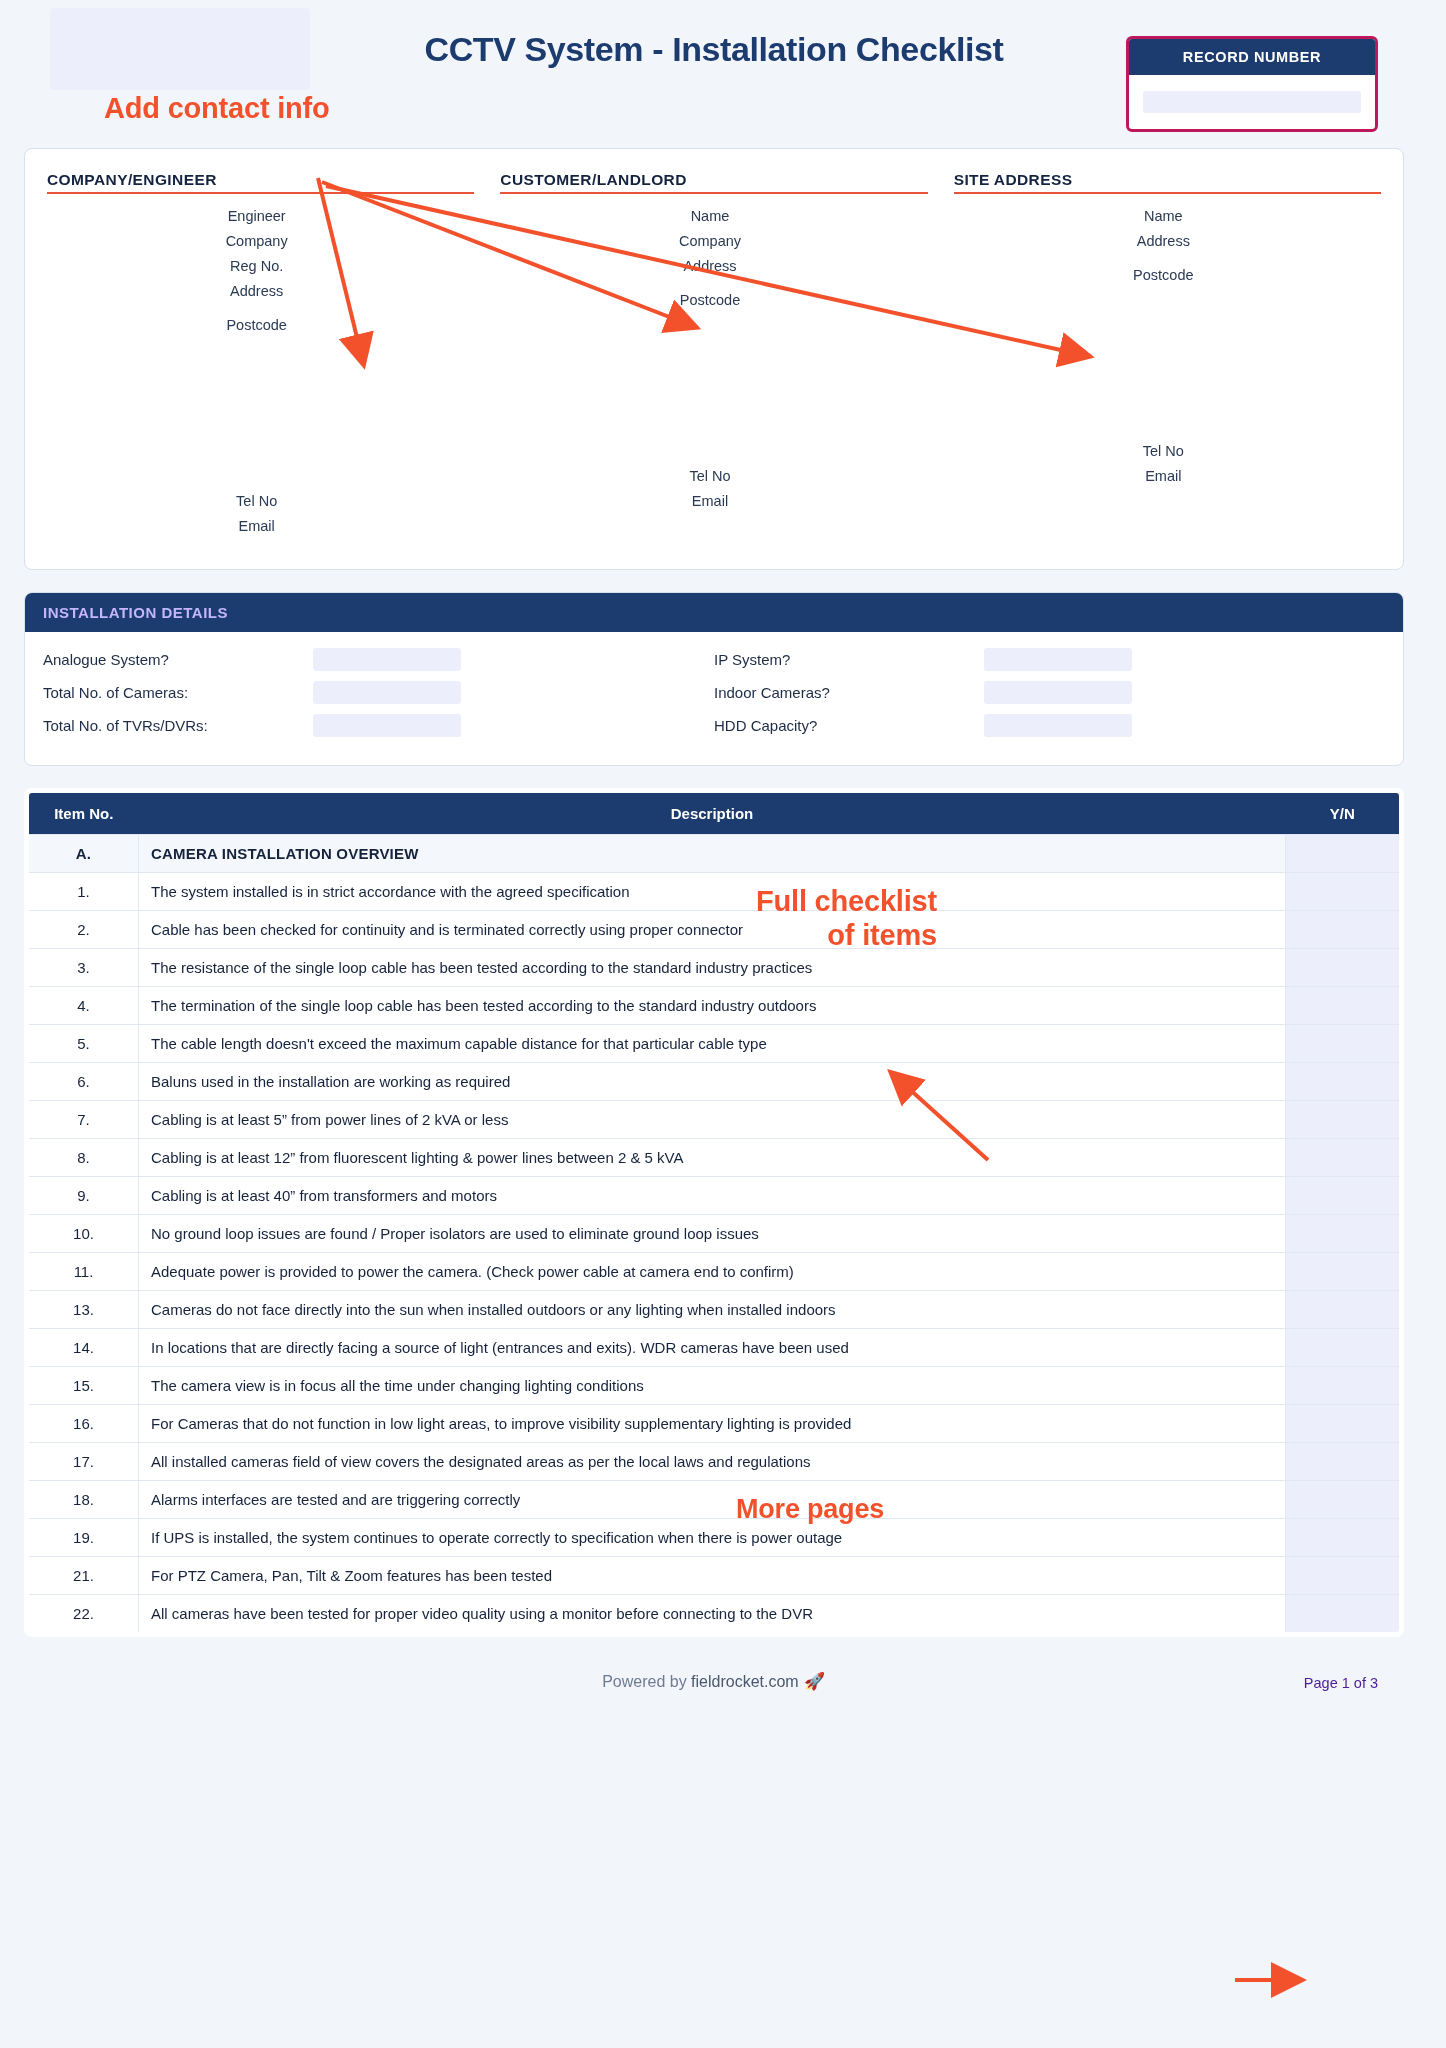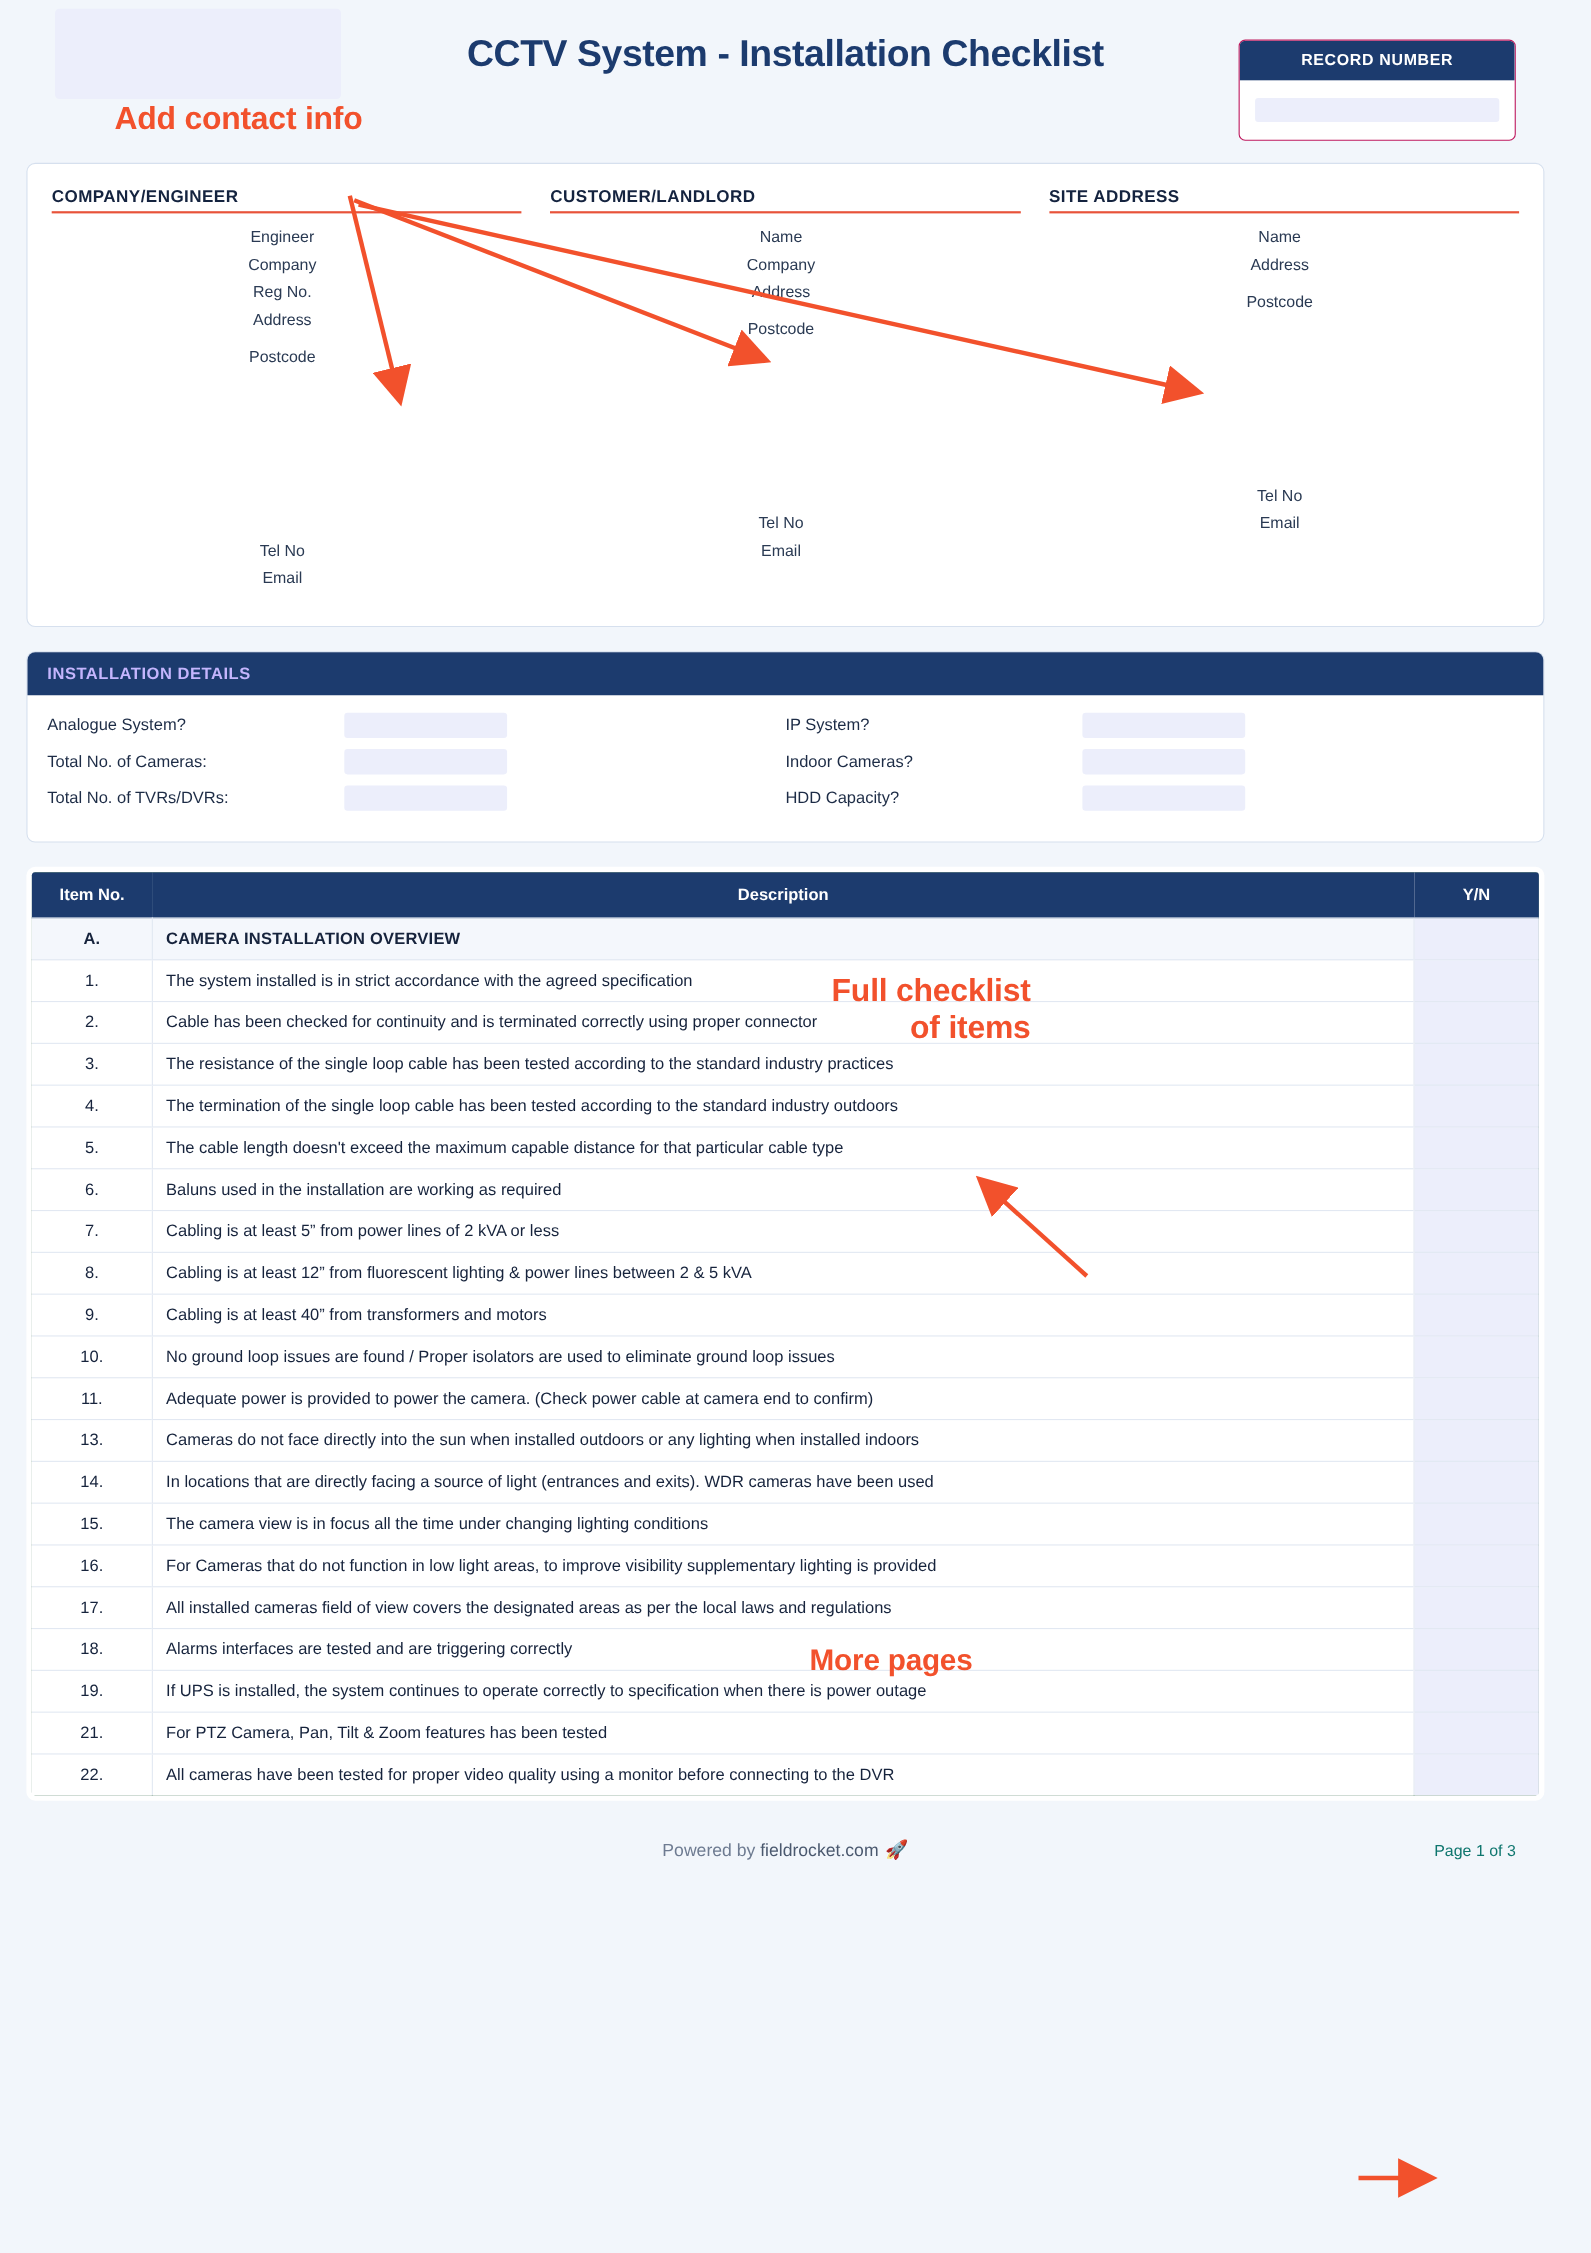--- a/index.html
+++ b/index.html
@@ -41,21 +41,21 @@
     font-size: 34px;
     font-weight: bold;
     color: #1c3b6e;
     letter-spacing: -0.4px;
   }
   .record-box {
     position: absolute;
     right: 26px;
     top: 36px;
     width: 252px;
-    border: 1px solid #be185d;
+    border: 3px solid #be185d;
     border-radius: 6px;
     background: #ffffff;
     overflow: hidden;
   }
   .record-head {
     background: #1c3b6e;
     color: #ffffff;
     font-size: 14.5px;
     font-weight: bold;
     letter-spacing: 0.6px;
@@ -195,21 +195,21 @@
     font-size: 16px;
     color: #6e7b91;
   }
   .powered b { color: #4a586e; font-weight: normal; }
   .rocket { color: #e8533a; font-size: 17px; margin-left: 6px; }
   .pageno {
     position: absolute;
     right: 26px;
     top: 38px;
     font-size: 14.5px;
-    color: #0f766e;
+    color: #4c1d95;
   }
 
   
   .anno {
     position: absolute;
     color: #f2512c;
     font-weight: bold;
     font-size: 29px;
     letter-spacing: -0.2px;
     pointer-events: none;

